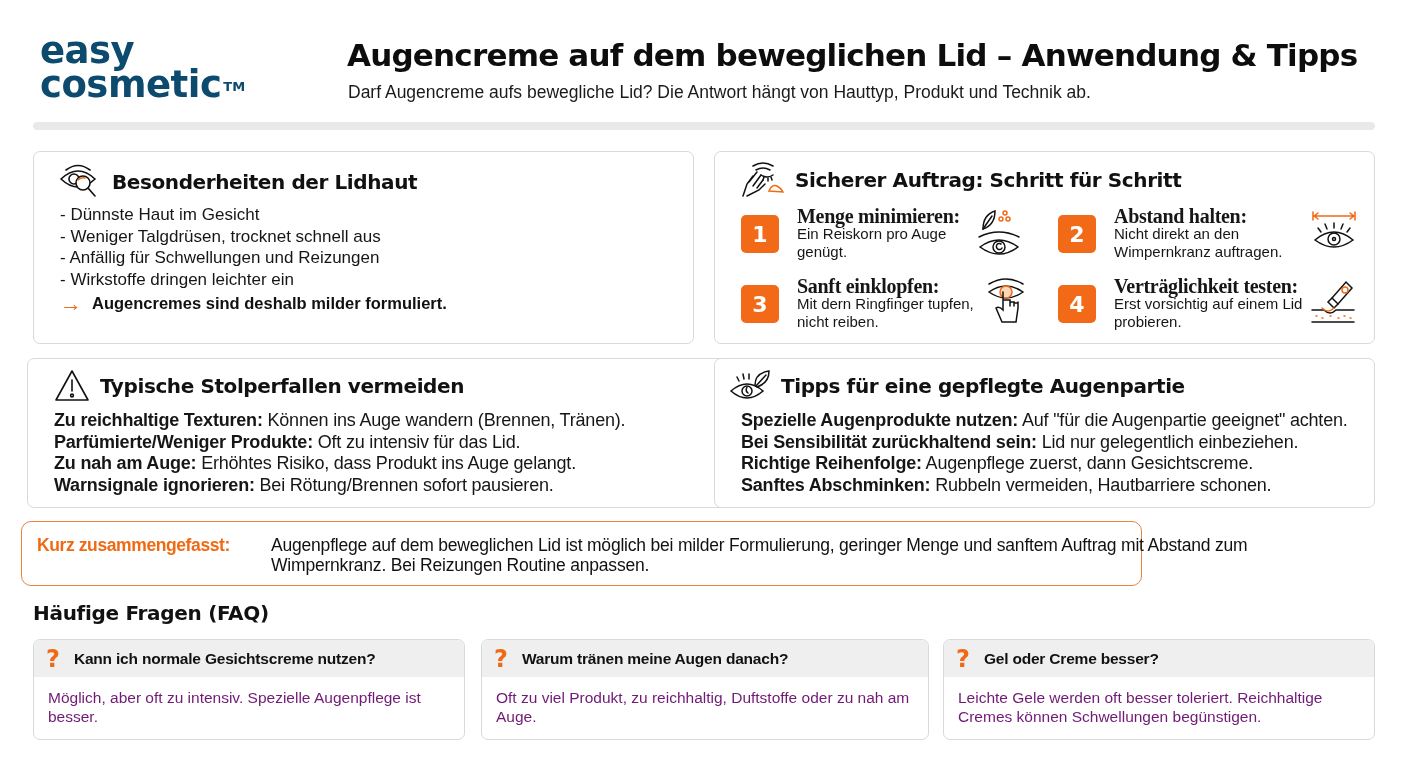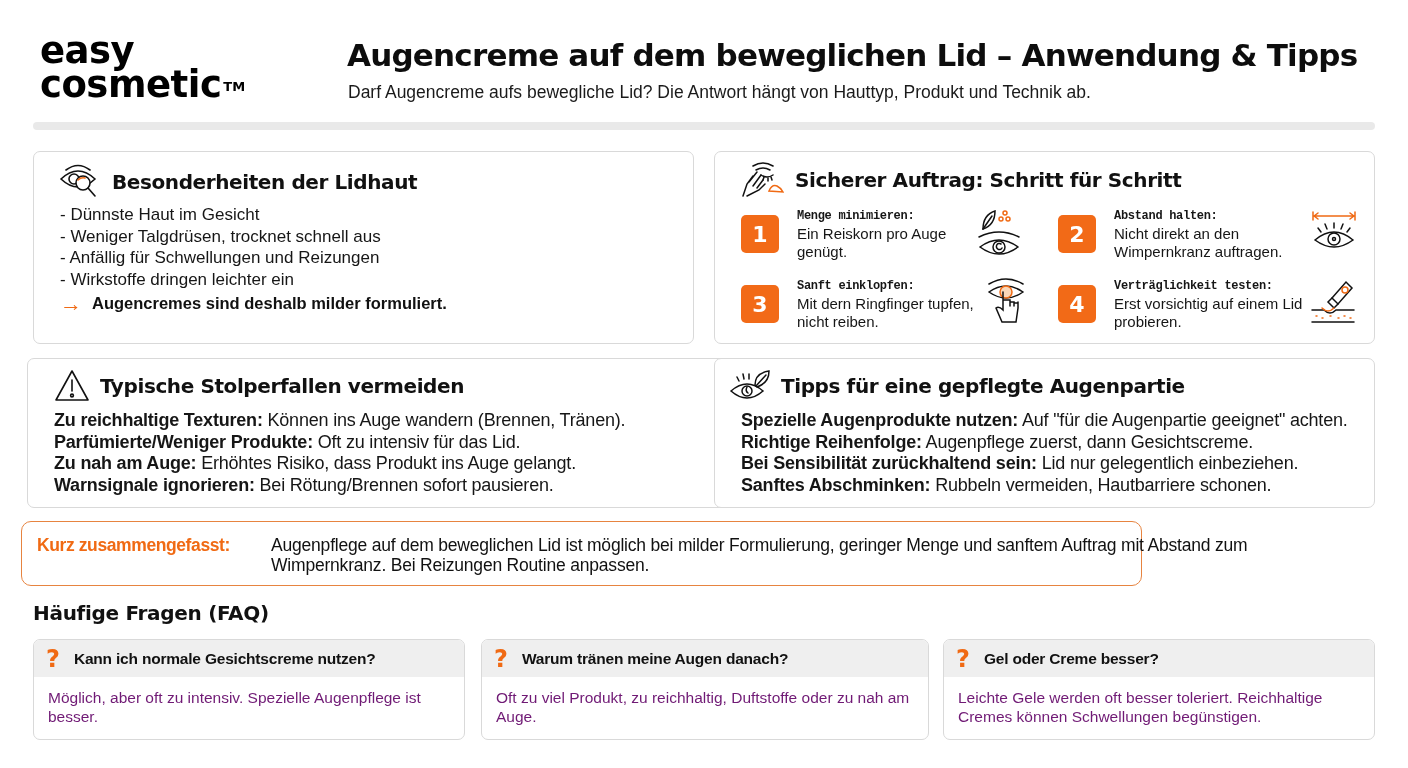--- a/index.html
+++ b/index.html
@@ -1,19 +1,19 @@
 <!DOCTYPE html>
 <html><head>
 <meta charset="utf-8">
 <style>
   * { box-sizing: border-box; margin: 0; padding: 0; }
   html, body { width: 1408px; height: 768px; background: #ffffff; overflow: hidden; }
   body { font-family: "Liberation Sans", "DejaVu Sans", sans-serif; color: #111111; position: relative; }
 
-  .logo { position: absolute; left: 40px; top: 34px; color: #000000; font-family: "DejaVu Sans", sans-serif; font-weight: bold; font-size: 37px; line-height: 34px; letter-spacing: -0.5px; }
+  .logo { position: absolute; left: 40px; top: 34px; color: #0c4a6e; font-family: "DejaVu Sans", sans-serif; font-weight: bold; font-size: 37px; line-height: 34px; letter-spacing: -0.5px; }
   .logo .tm { font-size: 13px; vertical-align: top; position: relative; top: 2px; margin-left: 2px; letter-spacing: 0; }
 
   .title { position: absolute; left: 347px; top: 37px; font-size: 31px; font-weight: bold; font-family: "DejaVu Sans", sans-serif; letter-spacing: -0.8px; color: #0d0d0d; white-space: nowrap; }
   .subtitle { position: absolute; left: 348px; top: 82px; font-size: 17.5px; color: #1a1a1a; white-space: nowrap; }
 
   .divider { position: absolute; left: 33px; top: 122px; width: 1342px; height: 8px; border-radius: 4px; background: #e9e9e9; }
 
   .card { position: absolute; border: 1.5px solid #d9d9d9; border-radius: 7px; background: #ffffff; }
   .card-head { position: absolute; display: flex; align-items: center; gap: 10px; }
   .card-title { font-weight: bold; font-size: 20px; font-family: "DejaVu Sans", sans-serif; letter-spacing: -0.4px; color: #111; white-space: nowrap; }
@@ -23,21 +23,21 @@
   #card-lidhaut .card-head { left: 24px; top: 12px; }
   .bullets { position: absolute; left: 26px; top: 52px; font-size: 17px; line-height: 21.5px; color: #161616; }
   .conclusion { position: absolute; left: 26px; top: 142px; display: flex; align-items: center; gap: 10px; font-weight: bold; font-size: 16.5px; color: #111; }
   .arrow { color: #f06a14; font-size: 22px; font-weight: normal; line-height: 16px; }
 
   #card-auftrag { left: 714px; top: 151px; width: 661px; height: 193px; }
   #card-auftrag .card-head { left: 24px; top: 8px; }
   .step { position: absolute; display: flex; align-items: flex-start; }
   .step-num { width: 38px; height: 38px; border-radius: 5px; background: #f26a17; color: #fff; font-weight: bold; font-size: 22px; display: flex; align-items: center; justify-content: center; margin-top: 8px; font-family: "DejaVu Sans", sans-serif; }
   .step-text { margin-left: 18px; font-size: 15px; line-height: 18px; color: #161616; width: 200px; }
-  .step-text b { display: block; font-family: Liberation Mono, monospace; font-size: 12px; letter-spacing: -0.3px; }
+  .step-text b { display: block; font-family: Liberation Serif, serif; font-size: 20px; letter-spacing: -0.3px; }
   .step-icon { position: absolute; }
 
   #card-stolper { left: 27px; top: 358px; width: 771px; height: 150px; }
   #card-stolper .card-head { left: 26px; top: 10px; }
   #card-tipps { left: 714px; top: 358px; width: 661px; height: 150px; }
   #card-tipps .card-head { left: 14px; top: 10px; }
   .rich-list { position: absolute; left: 26px; top: 51px; font-size: 18px; line-height: 21.5px; color: #161616; white-space: nowrap; letter-spacing: -0.2px; }
   .rich-list b { font-weight: bold; }
 
   .summary { position: absolute; left: 21px; top: 521px; width: 1121px; height: 65px; border: 1.8px solid #e78440; border-radius: 10px; background: #fff; }
@@ -194,22 +194,22 @@
           <path d="M18 18 Q16 22 19 24"></path>
         <path d="M10 12 l-2 -4 M15 10 l-1 -5 M20 10 l0 -5"></path>
         <path d="M26 16 Q26 4 40 2 Q40 14 28 18 Z"></path>
           <path d="M27 17 L37 6"></path>
       </svg>
     </span>
     <span class="card-title">Tipps für eine gepflegte Augenpartie</span>
   </div>
   <div class="rich-list">
     <div><b>Spezielle Augenprodukte nutzen:</b><span> Auf "für die Augenpartie geeignet" achten.</span></div>
+    <div><b>Bei Sensibilität zurückhaltend sein:</b><span> Lid nur gelegentlich einbeziehen.</span></div>
     <div><b>Richtige Reihenfolge:</b><span> Augenpflege zuerst, dann Gesichtscreme.</span></div>
-    <div><b>Bei Sensibilität zurückhaltend sein:</b><span> Lid nur gelegentlich einbeziehen.</span></div>
     <div><b>Sanftes Abschminken:</b><span> Rubbeln vermeiden, Hautbarriere schonen.</span></div>
   </div>
 </section>
 
 <section class="summary">
   <span class="summary-label">Kurz zusammengefasst:</span>
   <span class="summary-text">Augenpflege auf dem beweglichen Lid ist möglich bei milder Formulierung, geringer Menge und sanftem Auftrag mit Abstand zum Wimpernkranz. Bei Reizungen Routine anpassen.</span>
 </section>
 
 <h2 class="faq-heading">Häufige Fragen (FAQ)</h2>

